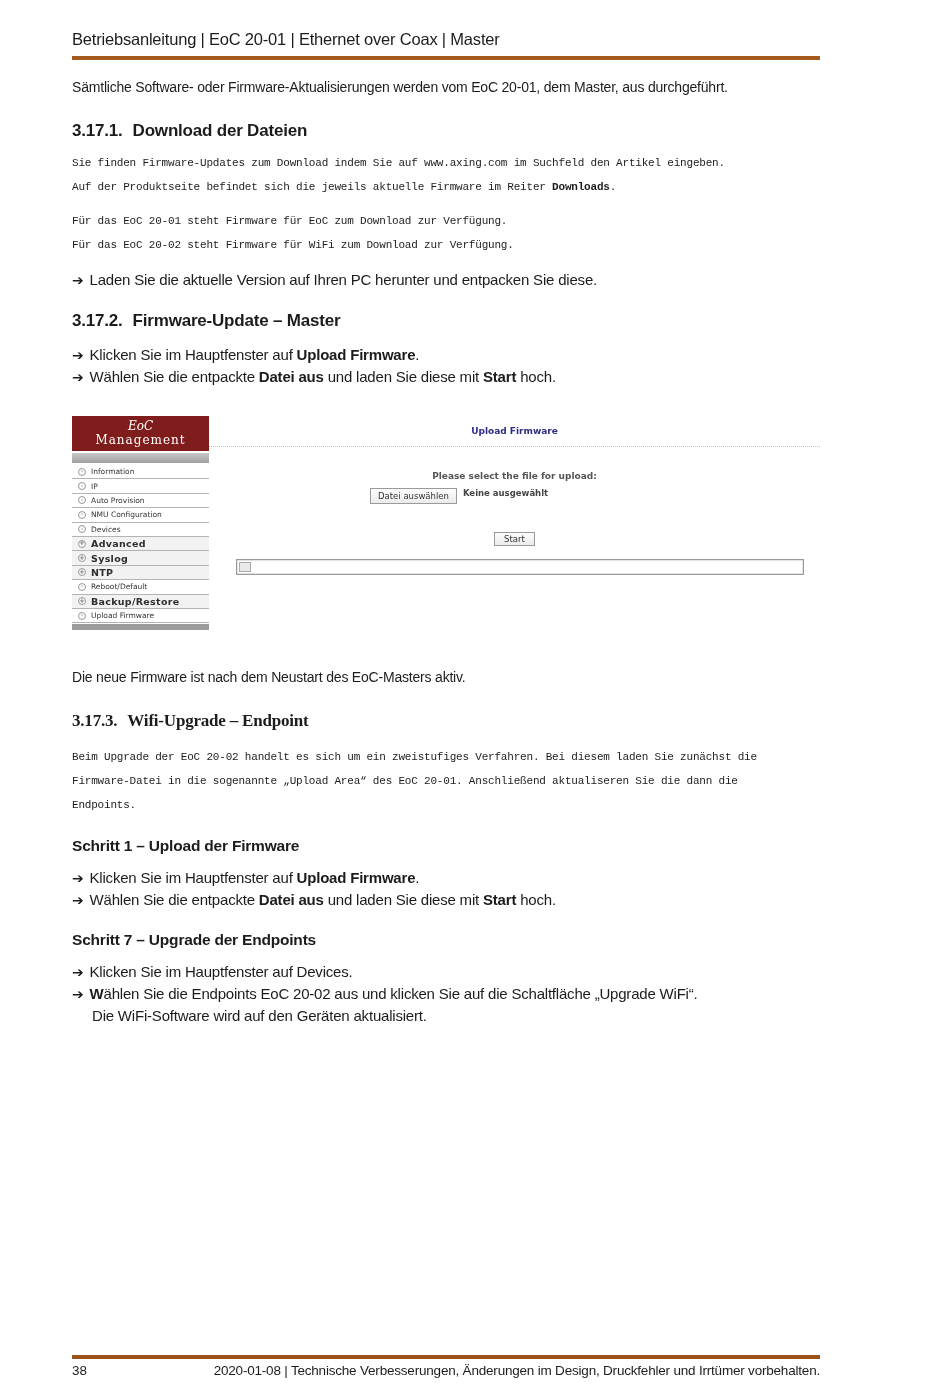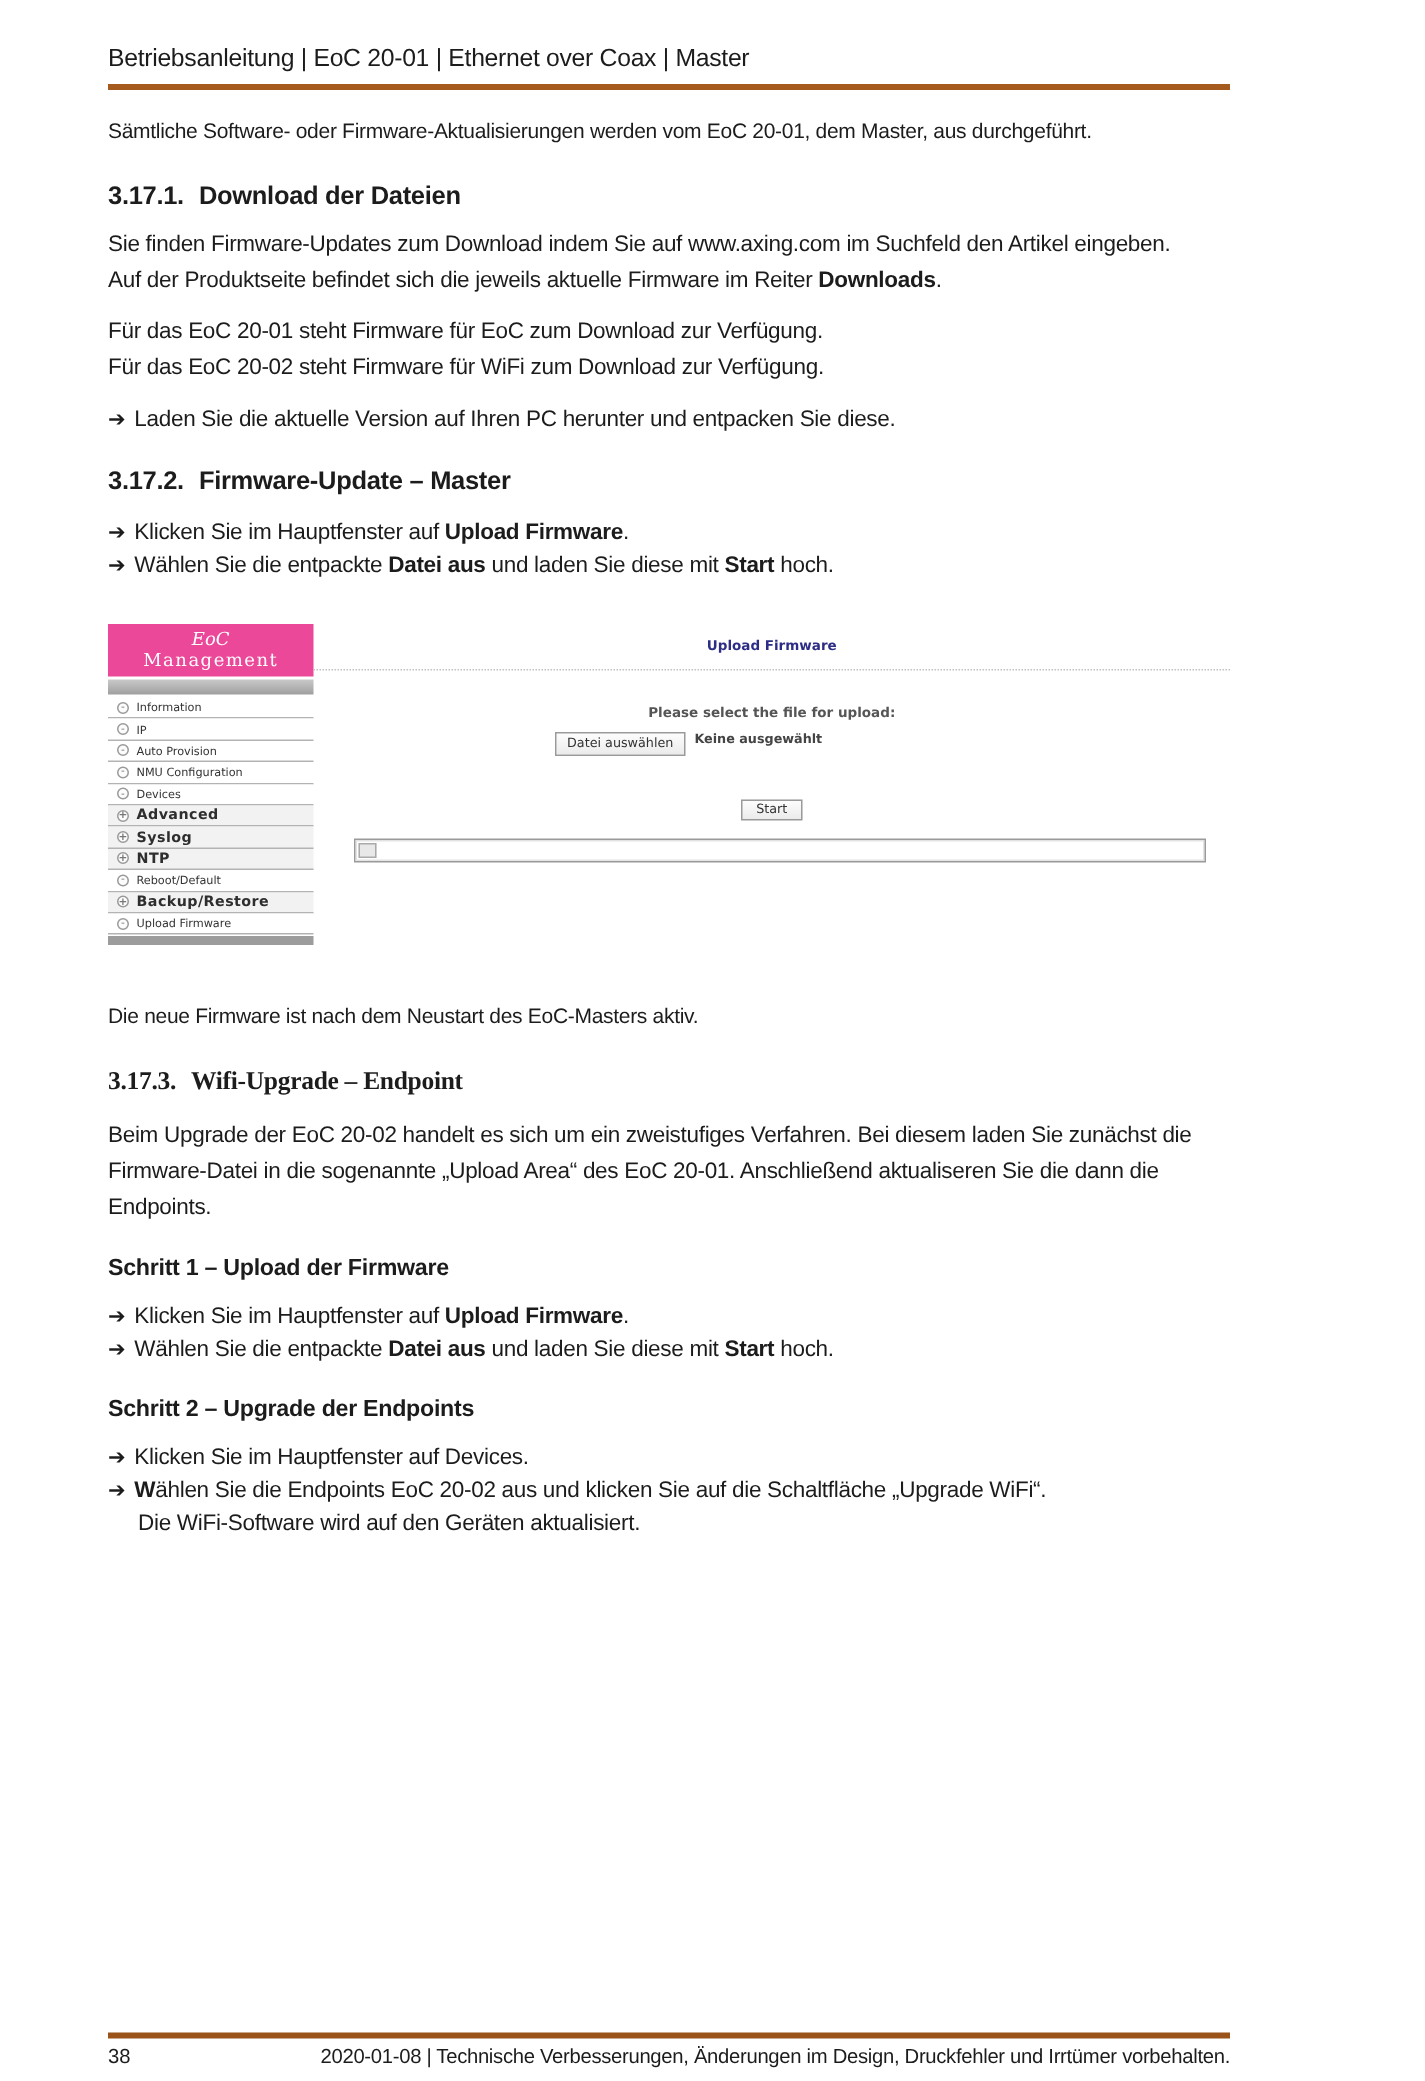--- a/index.html
+++ b/index.html
@@ -22,34 +22,34 @@
   .h1 { margin-top:29px; font-size:21px; font-weight:bold; letter-spacing:-0.3px; }
   .h1 .num { margin-right:14px; }
   .h2 { font-size:17px; font-weight:bold; letter-spacing:-0.2px; }
   .h2 .num { margin-right:10px; }
   .h2.s1 { margin-top:24px; }
   .h2.s2 { margin-top:20px; }
   .h2.s3 { margin-top:24px;font-family:Liberation Serif, serif; }
   .h3 { font-size:15.5px; font-weight:bold; letter-spacing:-0.2px; }
 
   
-  .para { font-size:15px; line-height:24px; letter-spacing:-0.2px; }
+  .para { font-size:11px; line-height:24px; letter-spacing:-0.2px;font-family:Liberation Mono, monospace; }
   .single { font-size:14px; line-height:20px; letter-spacing:-0.2px; }
 
   
   .bullets { }
   .bullet { display:flex; font-size:15px; line-height:22px; letter-spacing:-0.2px; }
   .bullet .arrow { font-family:"DejaVu Sans", sans-serif; margin-right:6px; font-size:14px; }
   .bullet-note { margin-left:20px; font-size:15px; line-height:22px; letter-spacing:-0.2px; }
 
   
   .shot { position:relative; margin-top:28px; width:748px; height:215px;
           font-family:"DejaVu Sans", sans-serif; background:#fff; }
   .side { position:absolute; left:0; top:0; width:137px; }
-  .brand { height:35px; background:#ec4899; color:#fff; text-align:center;
+  .brand { height:35px; background:#7f1d1d; color:#fff; text-align:center;
            font-family:"DejaVu Serif", serif; padding-top:4px; }
   .brand-l1 { font-size:12px; font-style:italic; line-height:13px; }
   .brand-l2 { font-size:12px; line-height:14px; letter-spacing:1px; }
   .side-bar-top { height:10px; margin-top:2px; background:linear-gradient(180deg,#c9c9c9,#9f9f9f); }
   .menu { margin-top:2px; }
   .mi { height:14.4px; display:flex; align-items:center; padding-left:6px;
         border-bottom:1px solid #b3b3b3; background:#fff; color:#333; }
   .mi.lg { background:#f2f2f2; font-size:9.5px; font-weight:bold; color:#2e2e2e; letter-spacing:0.3px; }
   .mi.sm { font-size:7.5px; }
   .mi-icon { flex:none; width:8px; height:8px; border:1px solid #999; border-radius:50%;
@@ -218,21 +218,21 @@
       <div class="bullet">
         <span class="arrow">➔</span>
         <span><span>Klicken Sie im Hauptfenster auf </span><span style="font-weight: bold;">Upload Firmware</span><span>.</span></span>
       </div>
       <div class="bullet">
         <span class="arrow">➔</span>
         <span><span>Wählen Sie die entpackte </span><span style="font-weight: bold;">Datei aus</span><span> und laden Sie diese mit </span><span style="font-weight: bold;">Start</span><span> hoch.</span></span>
       </div>
     </div>
 
-    <div class="h3 mt20">Schritt 2 – Upgrade der Endpoints</div>
+    <div class="h3 mt20">Schritt 7 – Upgrade der Endpoints</div>
     <div class="bullets mt12">
       <div class="bullet">
         <span class="arrow">➔</span>
         <span><span>Klicken Sie im Hauptfenster auf </span><span style="font-weight: normal;">Devices.</span></span>
       </div>
       <div class="bullet">
         <span class="arrow">➔</span>
         <span><span style="font-weight: bold;">W</span><span>ählen Sie die Endpoints EoC 20-02 aus und klicken Sie auf die Schaltfläche „Upgrade WiFi“.</span></span>
       </div>
       <div class="bullet-note">Die WiFi-Software wird auf den Geräten aktualisiert.</div>

